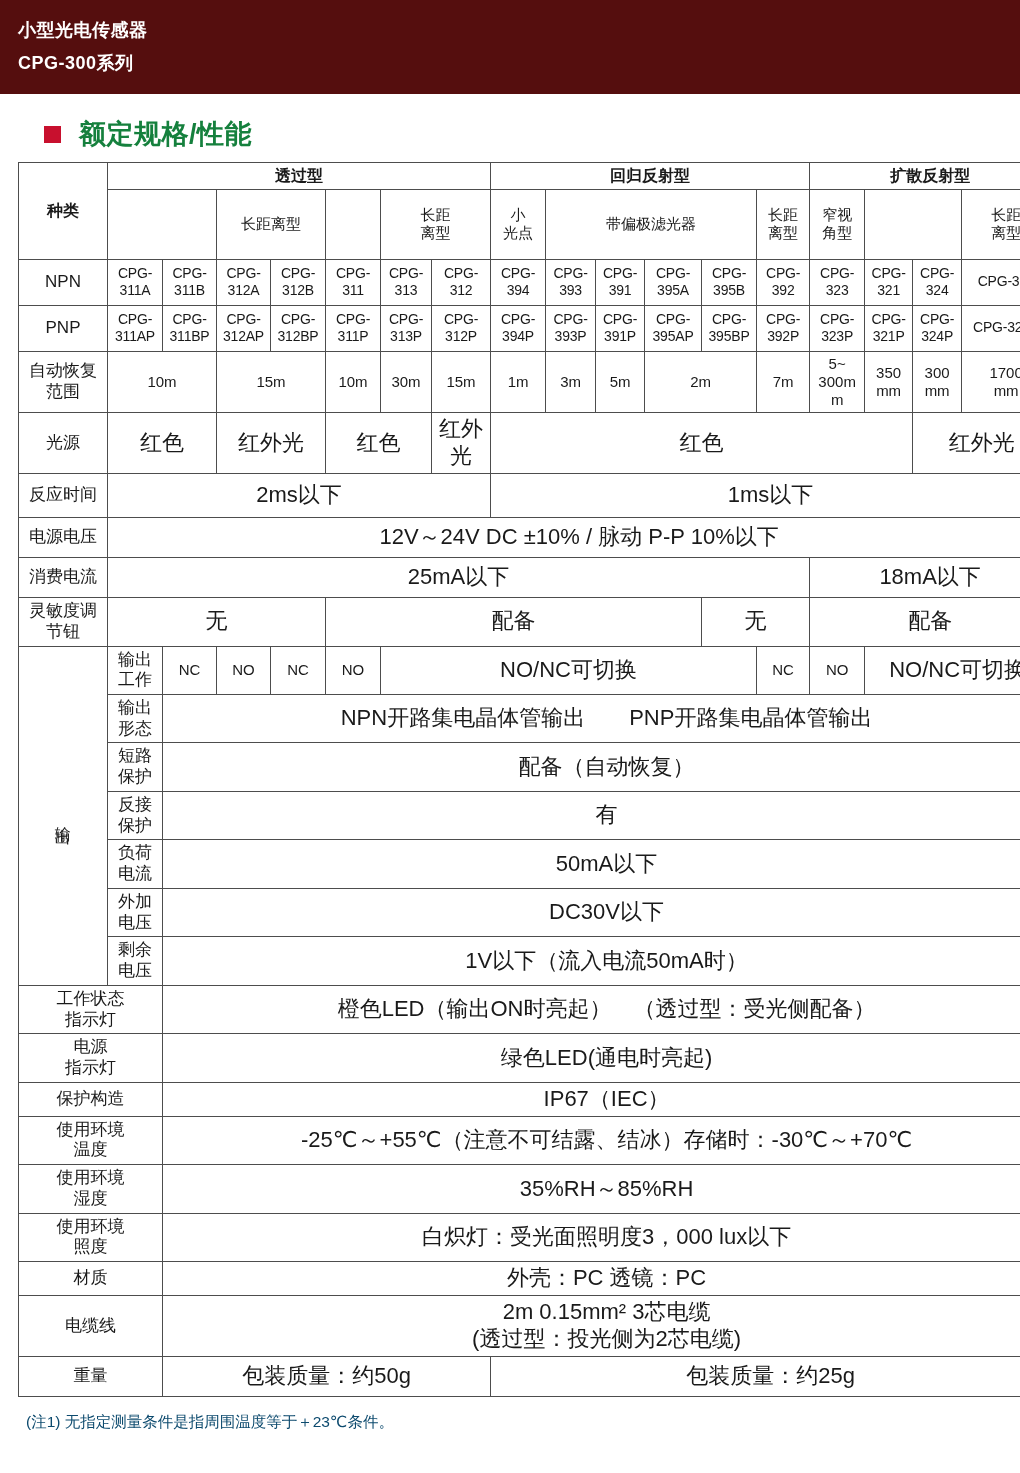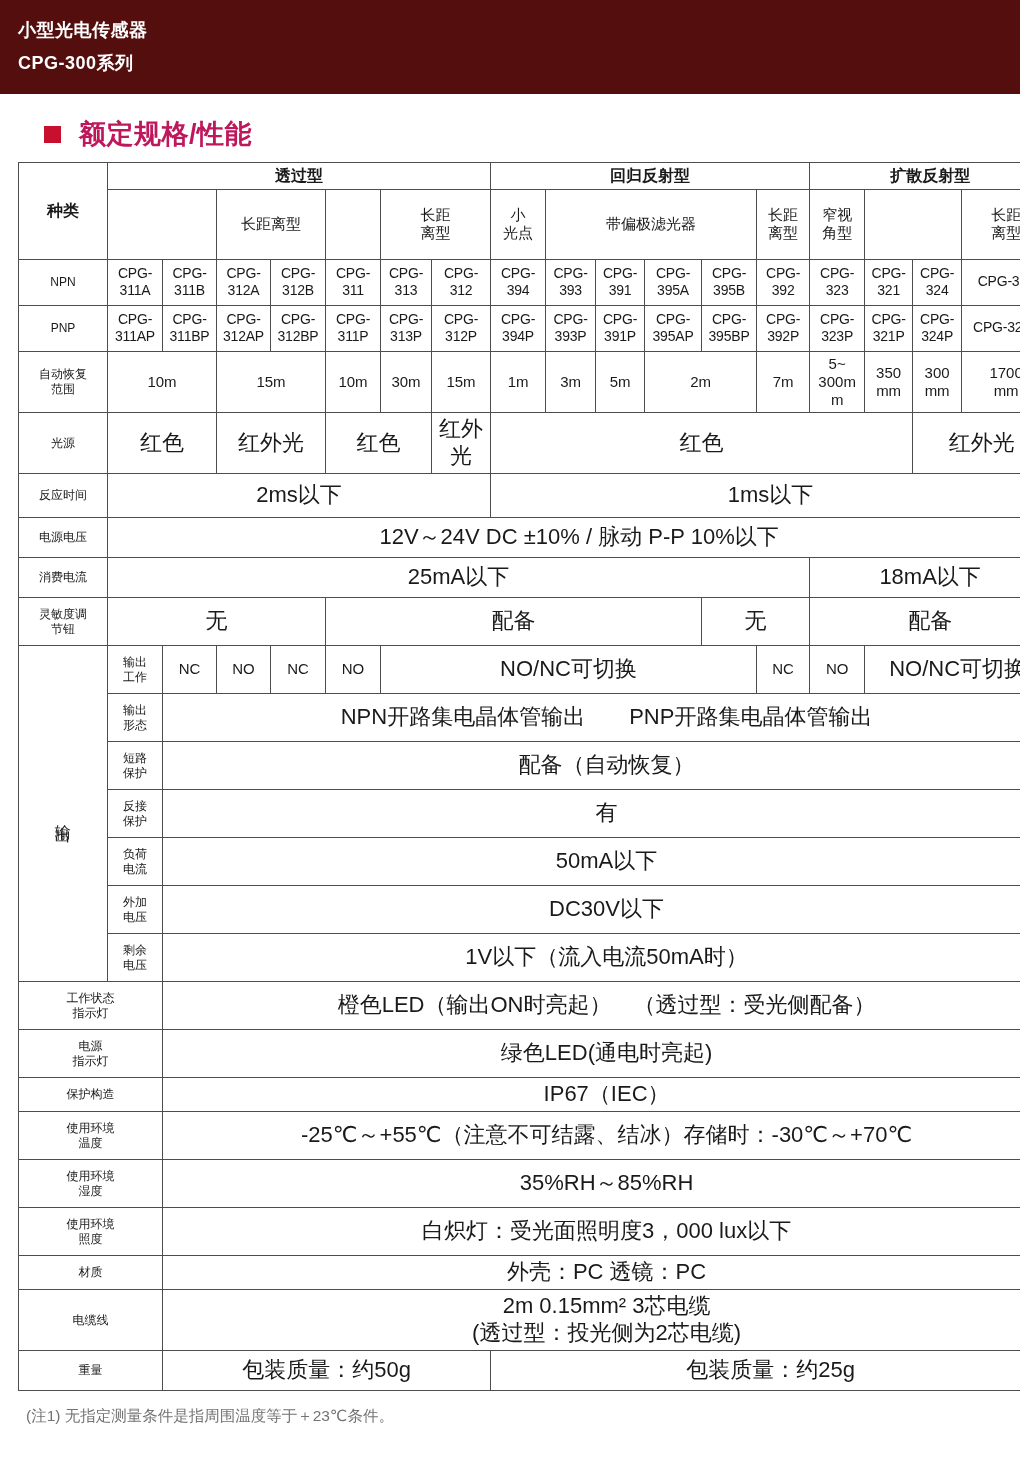--- a/index.html
+++ b/index.html
@@ -30,21 +30,21 @@
     align-items: center;
     padding: 22px 0 10px 44px;
   }
   .section-bullet {
     width: 17px; height: 17px;
     background: #c8102e;
     margin-right: 18px;
     flex: none;
   }
   .section-title-text {
-    color: #be185d;
+    color: #15803d;
     font-size: 27px;
     font-weight: bold;
     letter-spacing: 0.5px;
   }
 
   
   .table-wrap { padding: 0 20px 0 18px; }
   table.spec {
     width: 982px;
     border-collapse: collapse;
@@ -55,38 +55,38 @@
   table.spec td {
     border: 1px solid #4d4d4d;
     text-align: center;
     vertical-align: middle;
     padding: 3px 2px;
     line-height: 1.22;
     word-break: break-word;
   }
   .grp { font-weight: bold; font-size: 16px; }
   .sub { font-size: 15px; }
-  .rowlbl { font-size: 12px; }
+  .rowlbl { font-size: 17px; }
   .model { font-size: 14px; letter-spacing: -0.2px; }
   .val { font-size: 15px; }
   .val-lg { font-size: 22px; }
   .blank { border-top: none !important; border-bottom: none !important; }
   .vert {
     writing-mode: vertical-rl;
     text-orientation: upright;
     letter-spacing: 2px;
     font-size: 16px;
     white-space: nowrap;
   }
 
   
   .notes {
     padding: 12px 0 0 26px;
     font-size: 15.5px;
-    color: #737373;
+    color: #0c4a6e;
     line-height: 1.62;
   }
 </style>
 </head>
 <body>
 
 <div class="banner">
   <div class="banner-line">小型光电传感器</div>
   <div class="banner-line">CPG-300系列</div>
 </div>

